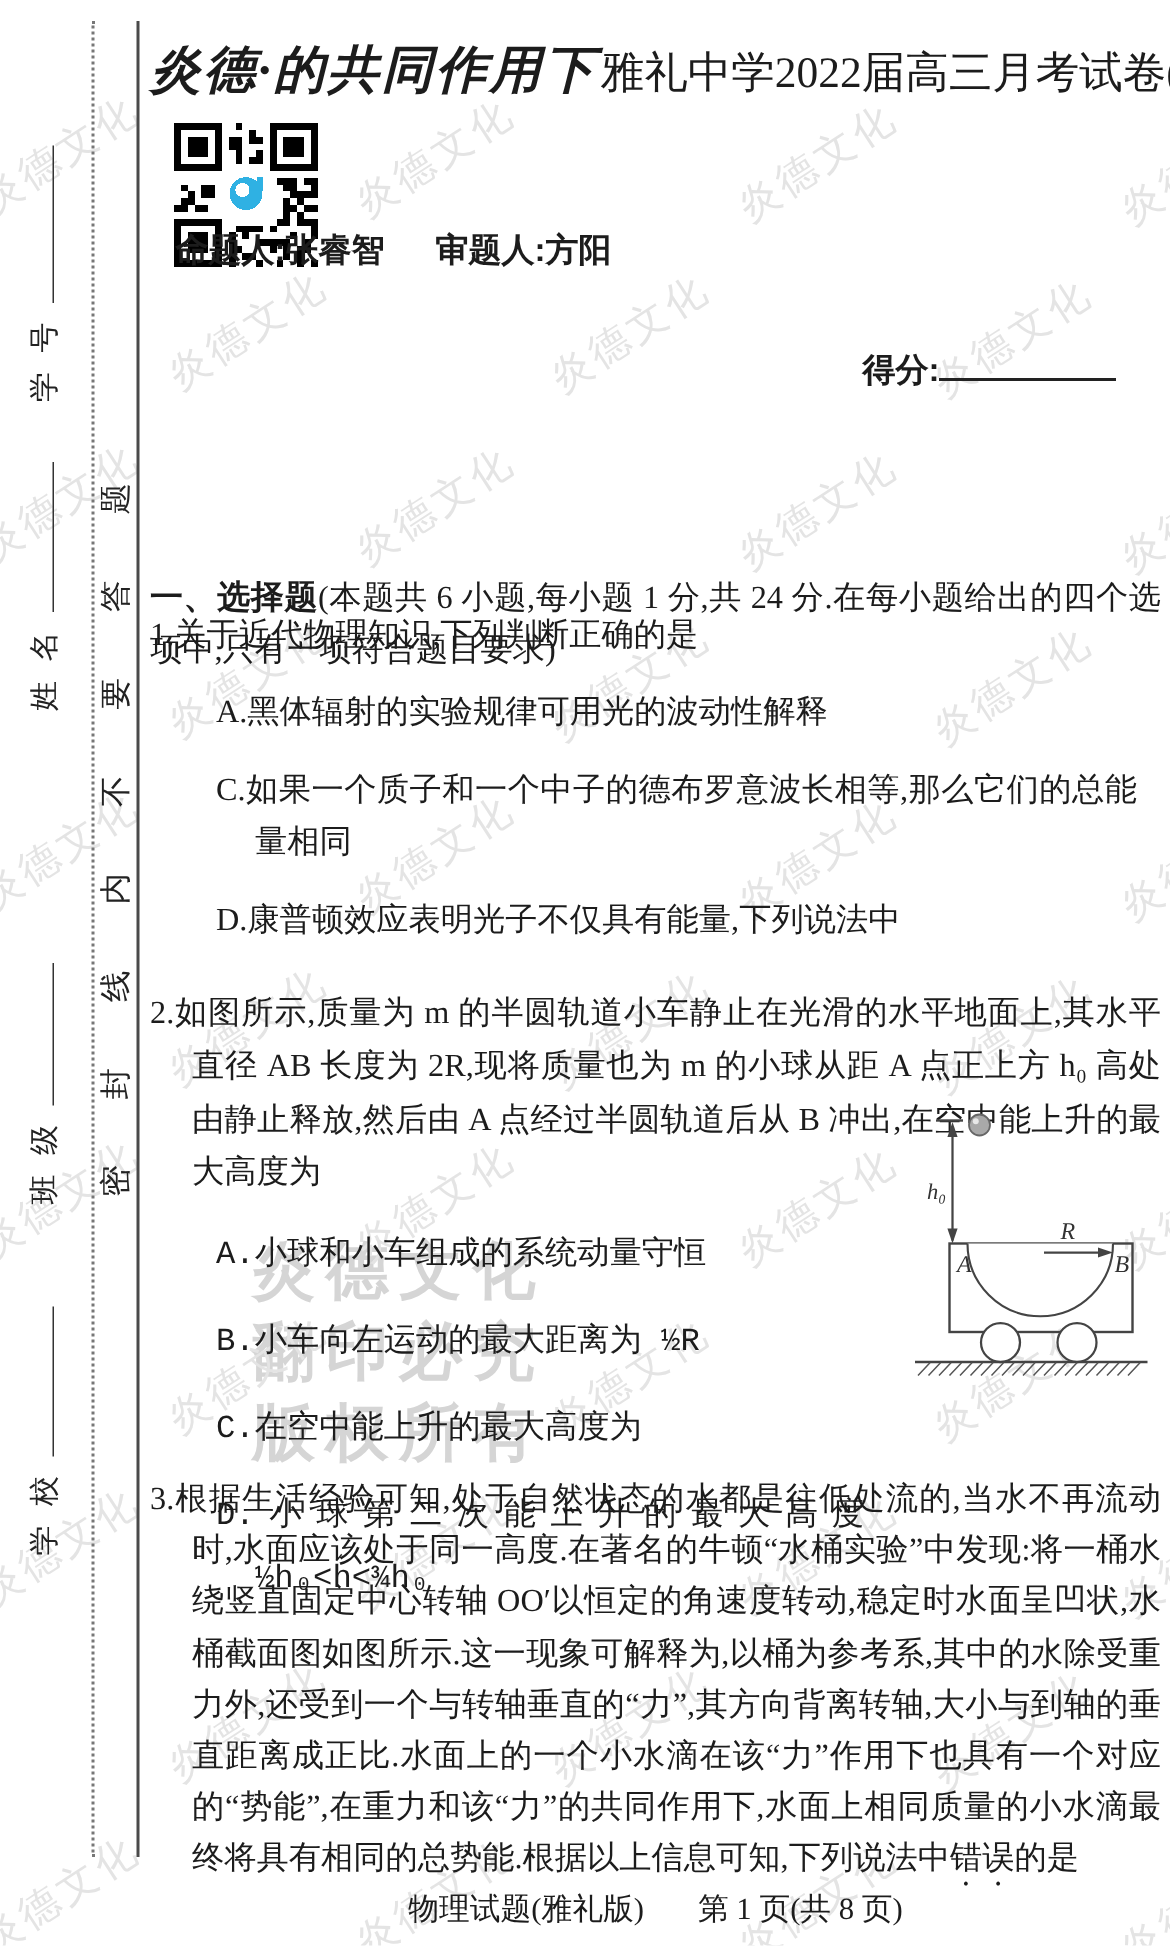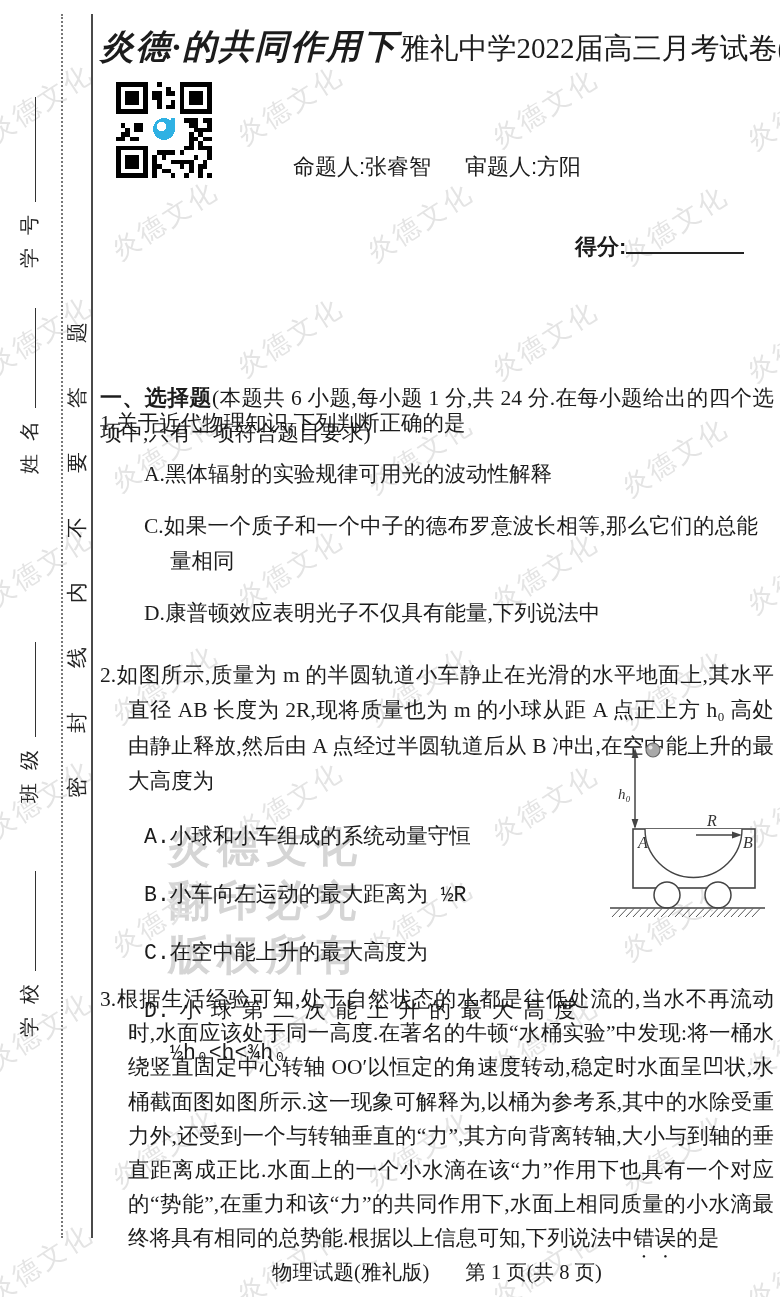--- a/index.html
+++ b/index.html
@@ -28,21 +28,21 @@
   .sb-fields .flabel{letter-spacing:13px;}
   .fline{display:inline-block;border-bottom:1.5px solid #333;height:18px;vertical-align:baseline;}
   .sb-seal{left:63px;top:846px;width:600px;height:27px;font-size:21px;letter-spacing:44px;padding-left:48px;color:#222;}
   
   .content{position:absolute;left:0;top:0;width:780px;height:1297px;z-index:2;}
   .line{position:absolute;left:100px;width:674px;}
   .title-line{top:24px;text-align:center;font-size:29px;white-space:nowrap;}
   .brand{font-size:34px;font-weight:bold;font-style:italic;letter-spacing:2px;margin-right:2px;}
   .qr-wrap{position:absolute;left:112px;top:82px;width:104px;height:96px;}
   .subject{top:98px;text-align:center;font-size:42px;font-weight:bold;letter-spacing:9px;font-family:"Liberation Sans",sans-serif;}
-  .setters{top:152px;text-align:center;font-size:22px;font-weight:normal;font-family:"Liberation Sans",sans-serif;}
+  .setters{top:152px;text-align:left;font-size:22px;font-weight:bold;font-family:"Liberation Sans",sans-serif;}
   .setters span{margin:0 17px;}
   .score-row{position:absolute;left:575px;top:232px;font-size:22px;font-weight:bold;font-family:"Liberation Sans",sans-serif;}
   .score-line{display:inline-block;width:118px;border-bottom:2px solid #222;height:20px;}
   .body-text{font-size:21.5px;line-height:35.4px;text-align:justify;}
   .intro{top:288px;text-indent:44px;}
   .section-head{top:358px;}
   .sec-title{font-weight:bold;font-family:"Liberation Sans",sans-serif;font-size:22px;}
   .q-stem{padding-left:28px;text-indent:-28px;margin:0;}
   .opt{padding-left:54px;text-indent:-26px;margin:16px;}
   .q1{top:406px;}

